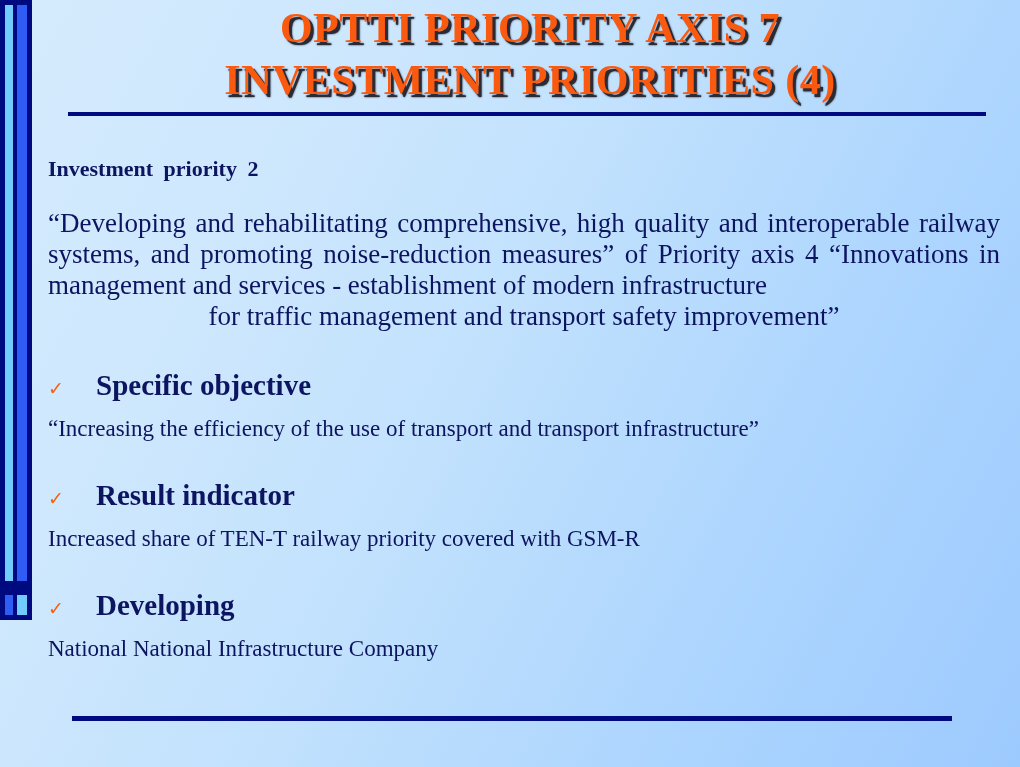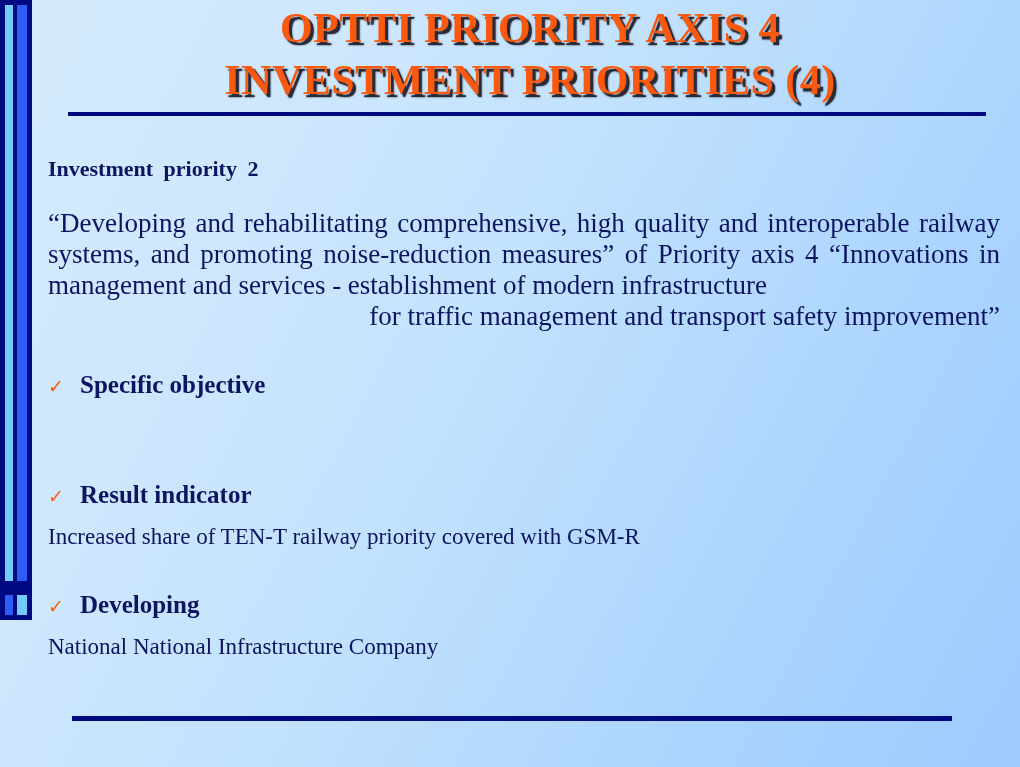--- a/index.html
+++ b/index.html
@@ -113,45 +113,46 @@
     left: 48px;
     top: 208px;
     width: 952px;
     font-size: 27px;
     line-height: 31px;
     color: #0d1460;
     text-align: justify;
     text-justify: inter-word;
   }
   #lead-paragraph .last-line {
-    text-align: right;
+    text-align: center;
   }
 
   .section {
     position: absolute;
     left: 48px;
     width: 952px;
   }
   .bullet-row {
     display: flex;
     align-items: baseline;
   }
   .check {
     display: inline-block;
     width: 32px;
     flex: 0 0 32px;
     color: #f4620f;
     font-size: 19px;
     line-height: 26px;
   }
   .bullet-label {
-    font-size: 25px;
+    font-size: 29px;
     font-weight: bold;
     color: #0d1460;
     line-height: 26px;
+    margin-left: 16px;
   }
   .section-text {
     margin-top: 12px;
     font-size: 23px;
     line-height: 30px;
     color: #0d1460;
   }
 
   #section-objective  { top: 372px; }
   #section-result     { top: 482px; }
@@ -172,37 +173,38 @@
 <div id="slide">
 
   <div id="sidebar">
     <div class="bar bar-cyan"></div>
     <div class="bar bar-blue"></div>
     <div class="sq sq-blue"></div>
     <div class="sq sq-cyan"></div>
   </div>
 
   <div id="title-block">
-    <div class="title-line">OPTTI PRIORITY AXIS 4</div>
+    <div class="title-line">OPTTI PRIORITY AXIS 7</div>
     <div class="title-line">INVESTMENT PRIORITIES (4)</div>
   </div>
   <div id="title-rule"></div>
 
   <div id="subheading">Investment priority 2</div>
 
   <div id="lead-paragraph">
     <div>“Developing and rehabilitating comprehensive, high quality and interoperable railway systems, and promoting noise-reduction measures” of Priority axis 4 “Innovations in management and services - establishment of modern infrastructure</div>
     <div class="last-line">for traffic management and transport safety improvement”</div>
   </div>
 
   <div class="section" id="section-objective">
     <div class="bullet-row">
       <span class="check">✓</span>
       <span class="bullet-label">Specific objective</span>
     </div>
+    <div class="section-text">“Increasing the efficiency of the use of transport and transport infrastructure”</div>
   </div>
 
   <div class="section" id="section-result">
     <div class="bullet-row">
       <span class="check">✓</span>
       <span class="bullet-label">Result indicator</span>
     </div>
     <div class="section-text">Increased share of TEN-T railway priority covered with GSM-R</div>
   </div>
 

